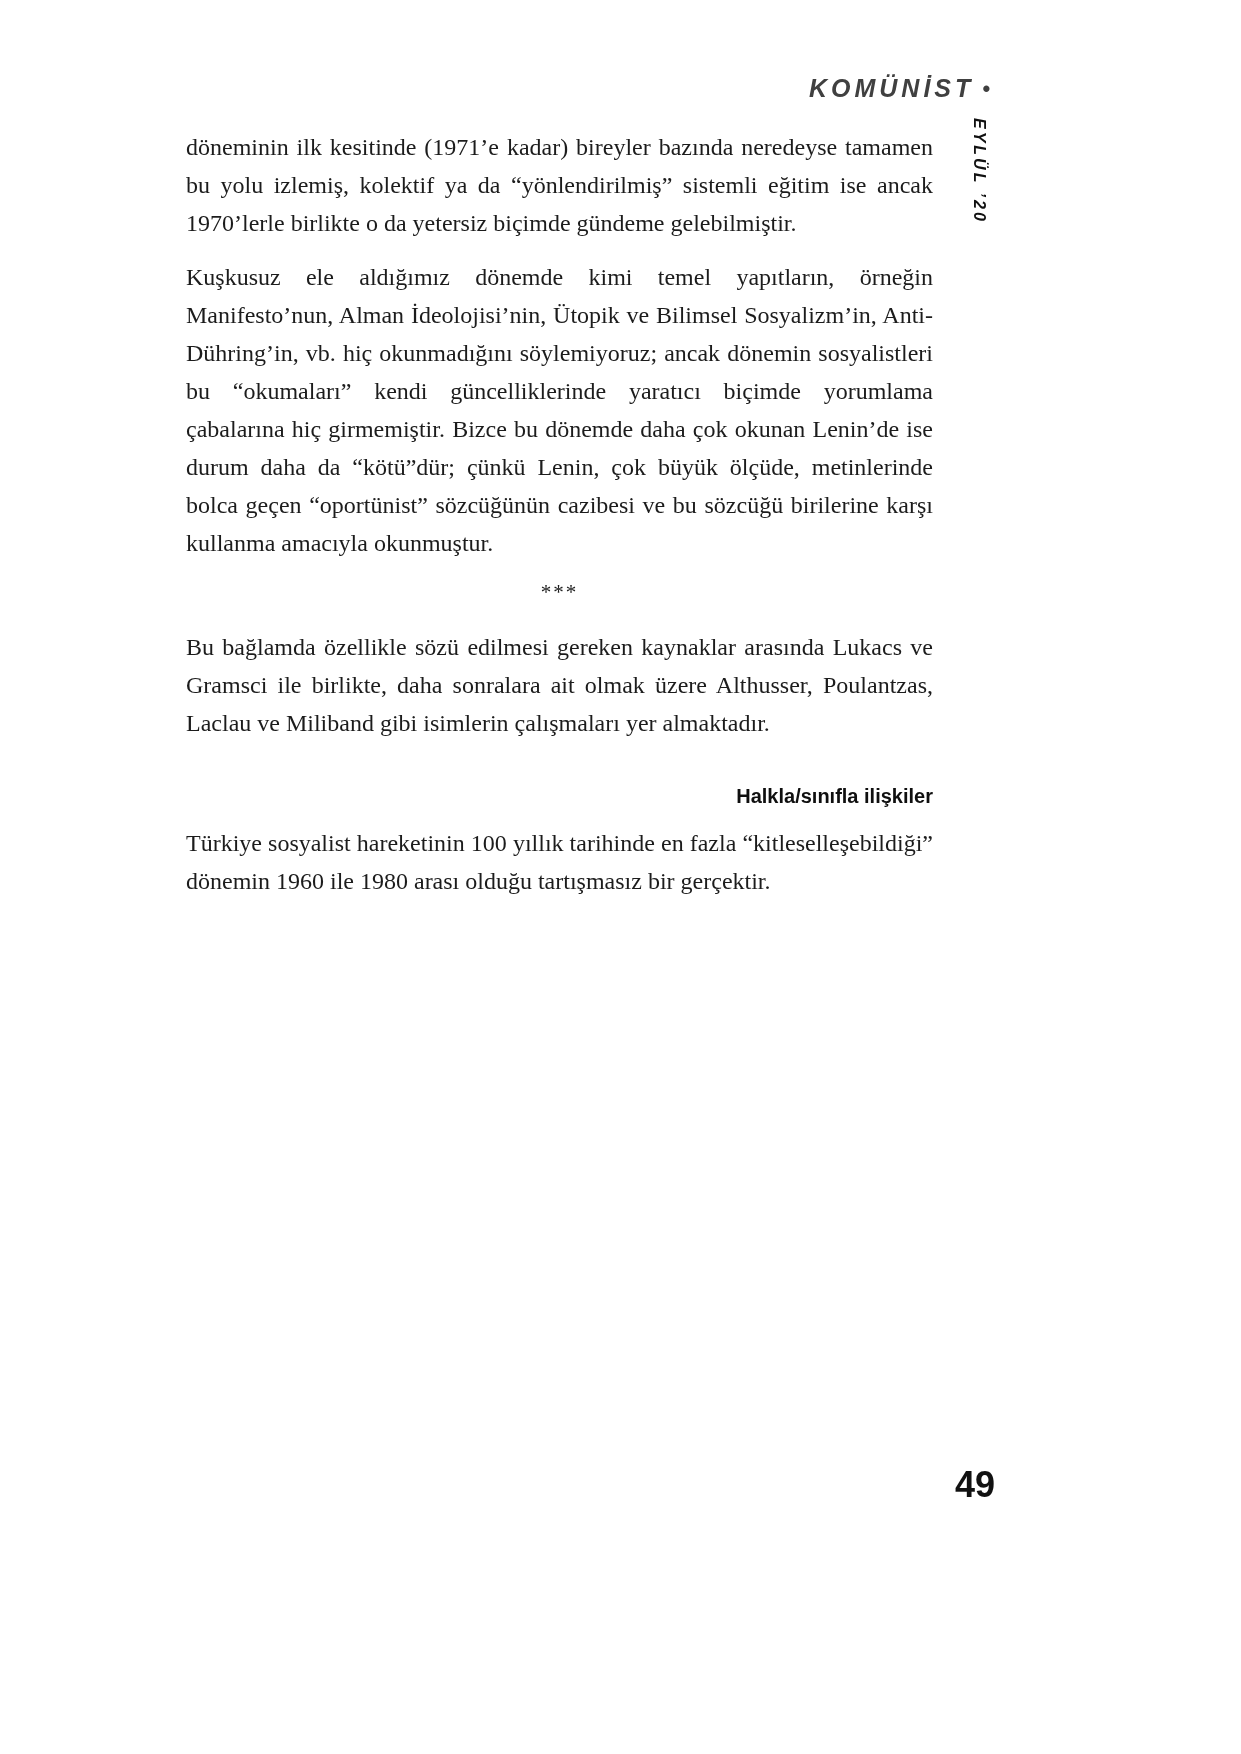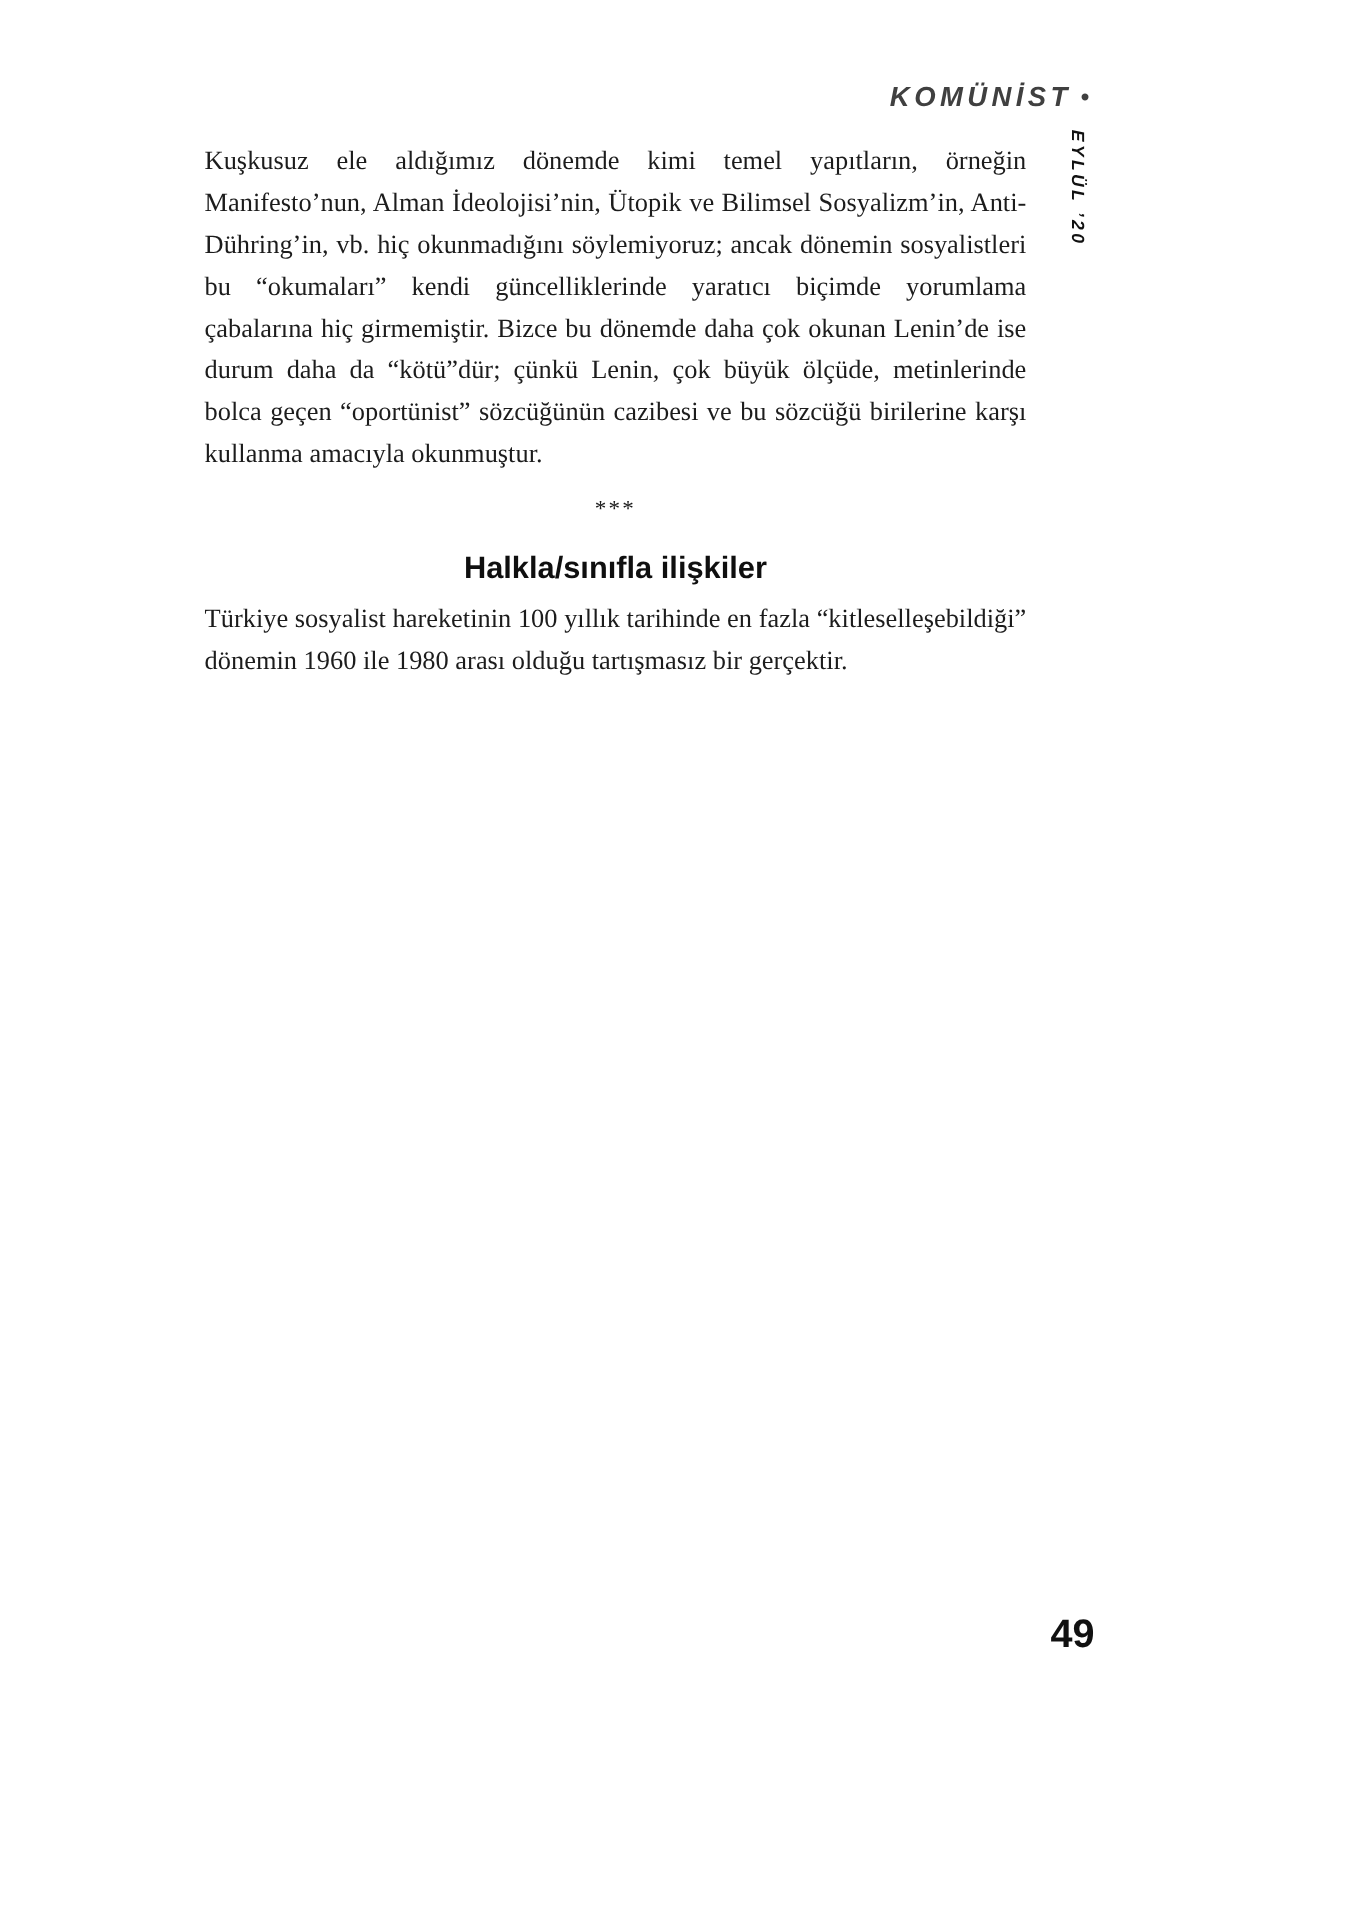--- a/index.html
+++ b/index.html
@@ -66,24 +66,24 @@
   .separator {
     text-align: center;
     font-size: 21px;
     letter-spacing: 2px;
     margin: 10px 0 22px 0;
     line-height: 28px;
   }
   .section-heading {
     font-family: "Liberation Sans", sans-serif;
     font-weight: bold;
-    font-size: 28px;
-    margin: 24px 0 12px 0;
+    font-size: 20px;
+    margin: 38px 0 12px 0;
     line-height: 32px;
-    text-align: center;
+    text-align: right;
     color: #0f0f0f;
   }
 
   
   .page-number {
     position: absolute;
     right: 246px;
     bottom: 248px;
     font-family: "Liberation Sans", sans-serif;
     font-weight: bold;
@@ -96,21 +96,23 @@
 
 <div class="page">
 
   <header class="page-header">
     <span>KOMÜNİST</span><span class="bullet">•</span>
   </header>
 
   <div class="side-label">EYLÜL ’20</div>
 
   <main class="content">
+    <p>döneminin ilk kesitinde (1971’e kadar) bireyler bazında neredeyse tamamen bu yolu izlemiş, kolektif ya da “yönlendirilmiş” sistemli eğitim ise ancak 1970’lerle birlikte o da yetersiz biçimde gündeme gelebilmiştir.</p>
     <p>Kuşkusuz ele aldığımız dönemde kimi temel yapıtların, örneğin Manifesto’nun, Alman İdeolojisi’nin, Ütopik ve Bilimsel Sosyalizm’in, Anti-Dühring’in, vb. hiç okunmadığını söylemiyoruz; ancak dönemin sosyalistleri bu “okumaları” kendi güncelliklerinde yaratıcı biçimde yorumlama çabalarına hiç girmemiştir. Bizce bu dönemde daha çok okunan Lenin’de ise durum daha da “kötü”dür; çünkü Lenin, çok büyük ölçüde, metinlerinde bolca geçen “oportünist” sözcüğünün cazibesi ve bu sözcüğü birilerine karşı kullanma amacıyla okunmuştur.</p>
     <div class="separator">***</div>
+    <p>Bu bağlamda özellikle sözü edilmesi gereken kaynaklar arasında Lukacs ve Gramsci ile birlikte, daha sonralara ait olmak üzere Althusser, Poulantzas, Laclau ve Miliband gibi isimlerin çalışmaları yer almaktadır.</p>
     <h2 class="section-heading">Halkla/sınıfla ilişkiler</h2>
     <p>Türkiye sosyalist hareketinin 100 yıllık tarihinde en fazla “kitleselleşebildiği” dönemin 1960 ile 1980 arası olduğu tartışmasız bir gerçektir.</p>
   </main>
 
   <div class="page-number">49</div>
 
 </div>
 
 </body></html>

